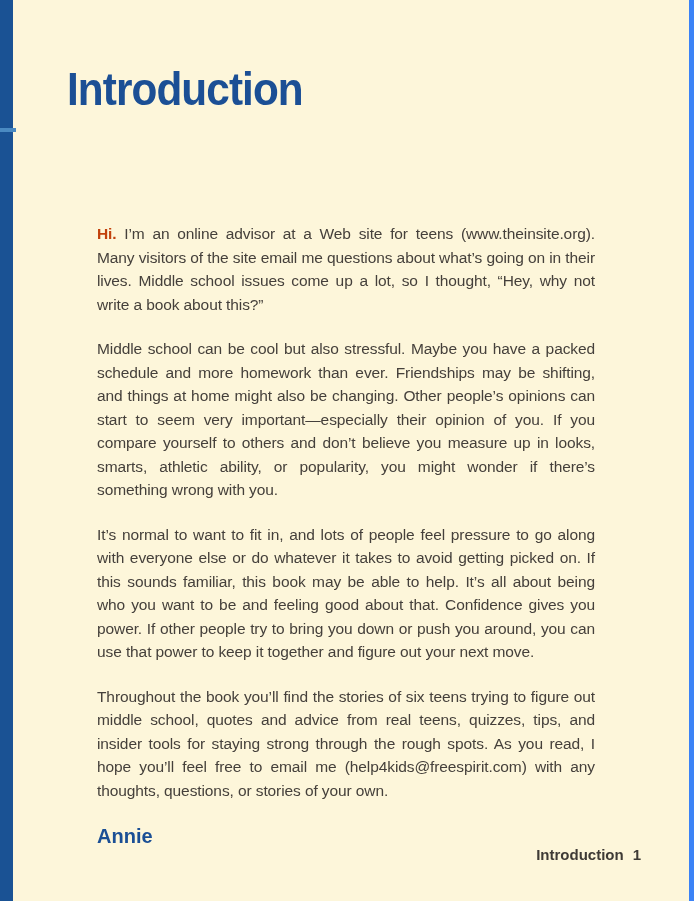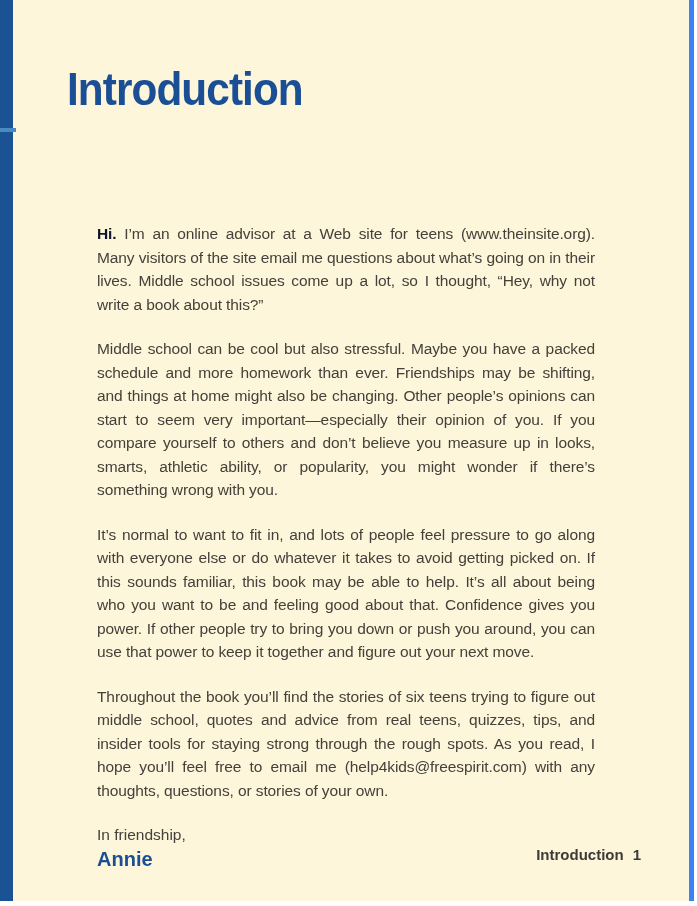--- a/index.html
+++ b/index.html
@@ -61,21 +61,21 @@
   }
   .para {
     margin: 0 0 21px 0;
     font-size: 15.5px;
     line-height: 23.5px;
     text-align: justify;
     color: #45403b;
     letter-spacing: -0.1px;
   }
   .greeting {
-    color: #0f172a;
+    color: #c2410c;
     font-weight: bold;
   }
   .closing {
     margin: 0;
     font-size: 15.5px;
     line-height: 23px;
     color: #45403b;
   }
   .signature {
     margin: 0;
@@ -111,21 +111,20 @@
   <div class="content">
 
     <p class="para"><span class="greeting">Hi.</span> <span>I’m an online advisor at a Web site for teens (www.theinsite.org). Many visitors of the site email me questions about what’s going on in their lives. Middle school issues come up a lot, so I thought, “Hey, why not write a book about this?”</span></p>
 
     <p class="para">Middle school can be cool but also stressful. Maybe you have a packed schedule and more homework than ever. Friendships may be shifting, and things at home might also be changing. Other people’s opinions can start to seem very important—especially their opinion of you. If you compare yourself to others and don’t believe you measure up in looks, smarts, athletic ability, or popularity, you might wonder if there’s something wrong with you.</p>
 
     <p class="para">It’s normal to want to fit in, and lots of people feel pressure to go along with everyone else or do whatever it takes to avoid getting picked on. If this sounds familiar, this book may be able to help. It’s all about being who you want to be and feeling good about that. Confidence gives you power. If other people try to bring you down or push you around, you can use that power to keep it together and figure out your next move.</p>
 
     <p class="para">Throughout the book you’ll find the stories of six teens trying to figure out middle school, quotes and advice from real teens, quizzes, tips, and insider tools for staying strong through the rough spots. As you read, I hope you’ll feel free to email me (help4kids@freespirit.com) with any thoughts, questions, or stories of your own.</p>
 
-    <p class="closing">In friendship,</p>
 
     <p class="signature">Annie</p>
 
   </div>
 
   <div class="footer">
     <span class="footer-section">Introduction</span><span class="footer-page">1</span>
   </div>
 
 </div>

